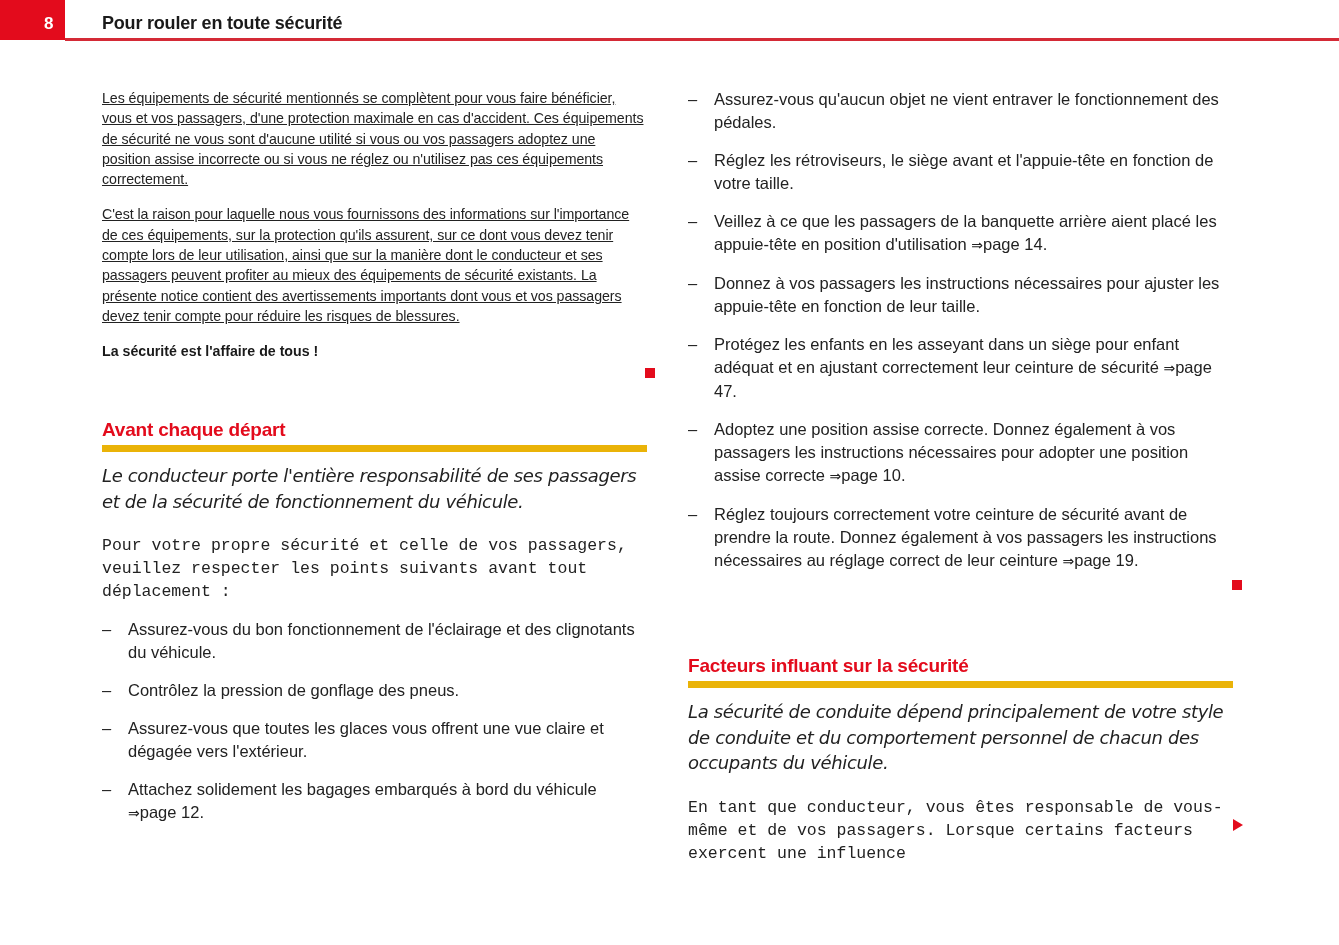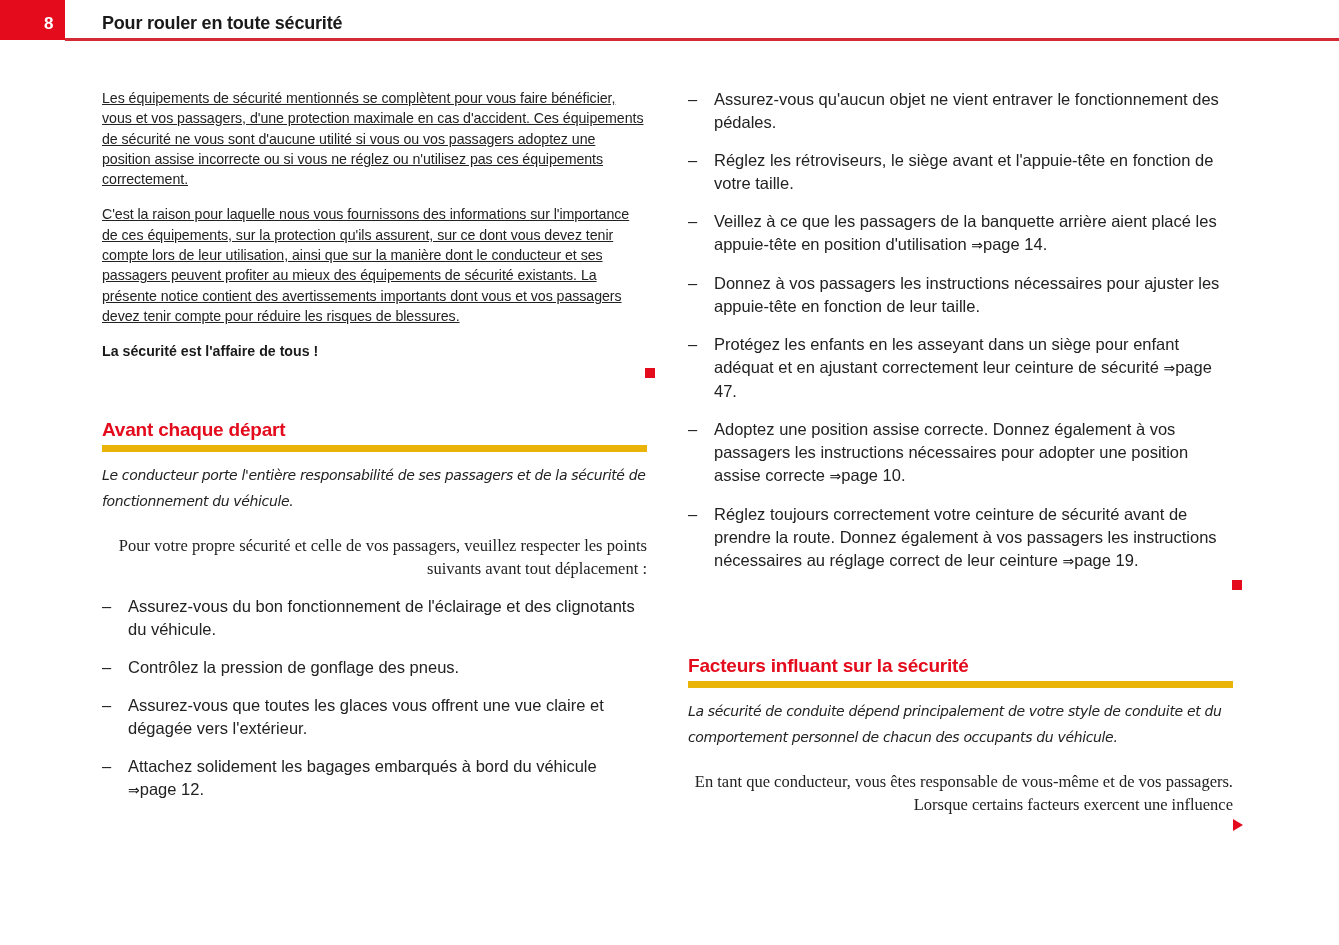--- a/index.html
+++ b/index.html
@@ -16,22 +16,22 @@
     .col-left { left: 102px; width: 545px; }
     .col-right { left: 688px; width: 545px; }
 
     .p-small { font-size: 14.2px; line-height: 20.3px; font-family: "Liberation Sans", sans-serif; color: #222; letter-spacing: -0.05px; text-decoration: underline; }
     .p-small + .p-small { margin-top: 15px; }
     .bold-line { font-size: 14.2px; line-height: 20px; font-weight: bold; font-family: "Liberation Sans", sans-serif; margin-top: 15px; position: relative; }
 
     .end-mark { position: absolute; width: 10px; height: 10px; background: #e30b1c; }
 
     .section-head { color: #e30b1c; font-weight: bold; font-size: 19px; font-family: "Liberation Sans", sans-serif; padding-bottom: 4px; border-bottom: 7px solid #eab308; letter-spacing: -0.2px; }
-    .lead { font-style: italic; font-size: 14px; line-height: 25.5px; font-family: "DejaVu Sans", sans-serif; color: #222; margin-top: 11px; letter-spacing: -0.35px; }
-    .p-large { font-size: 16.5px; line-height: 23px; font-family: Liberation Serif, serif; color: #222; text-align: right; }
+    .lead { font-style: italic; font-size: 18px; line-height: 25.5px; font-family: "DejaVu Sans", sans-serif; color: #222; margin-top: 11px; letter-spacing: -0.35px; }
+    .p-large { font-size: 16.5px; line-height: 23px; font-family: Liberation Mono, monospace; color: #222; }
 
     .bullets { list-style: none; }
     .bullets li { position: relative; padding-left: 26px; font-size: 16.5px; line-height: 23px; font-family: "Liberation Sans", sans-serif; color: #222; }
     .bullets li + li { margin-top: 15px; }
     .dash { position: absolute; left: 0; top: 0; }
     .ref-arrow { font-size: 14px; }
 
     .cont-arrow { position: absolute; width: 0; height: 0; border-top: 6px solid transparent; border-bottom: 6px solid transparent; border-left: 10px solid #e30b1c; }
   </style>
 </head>

